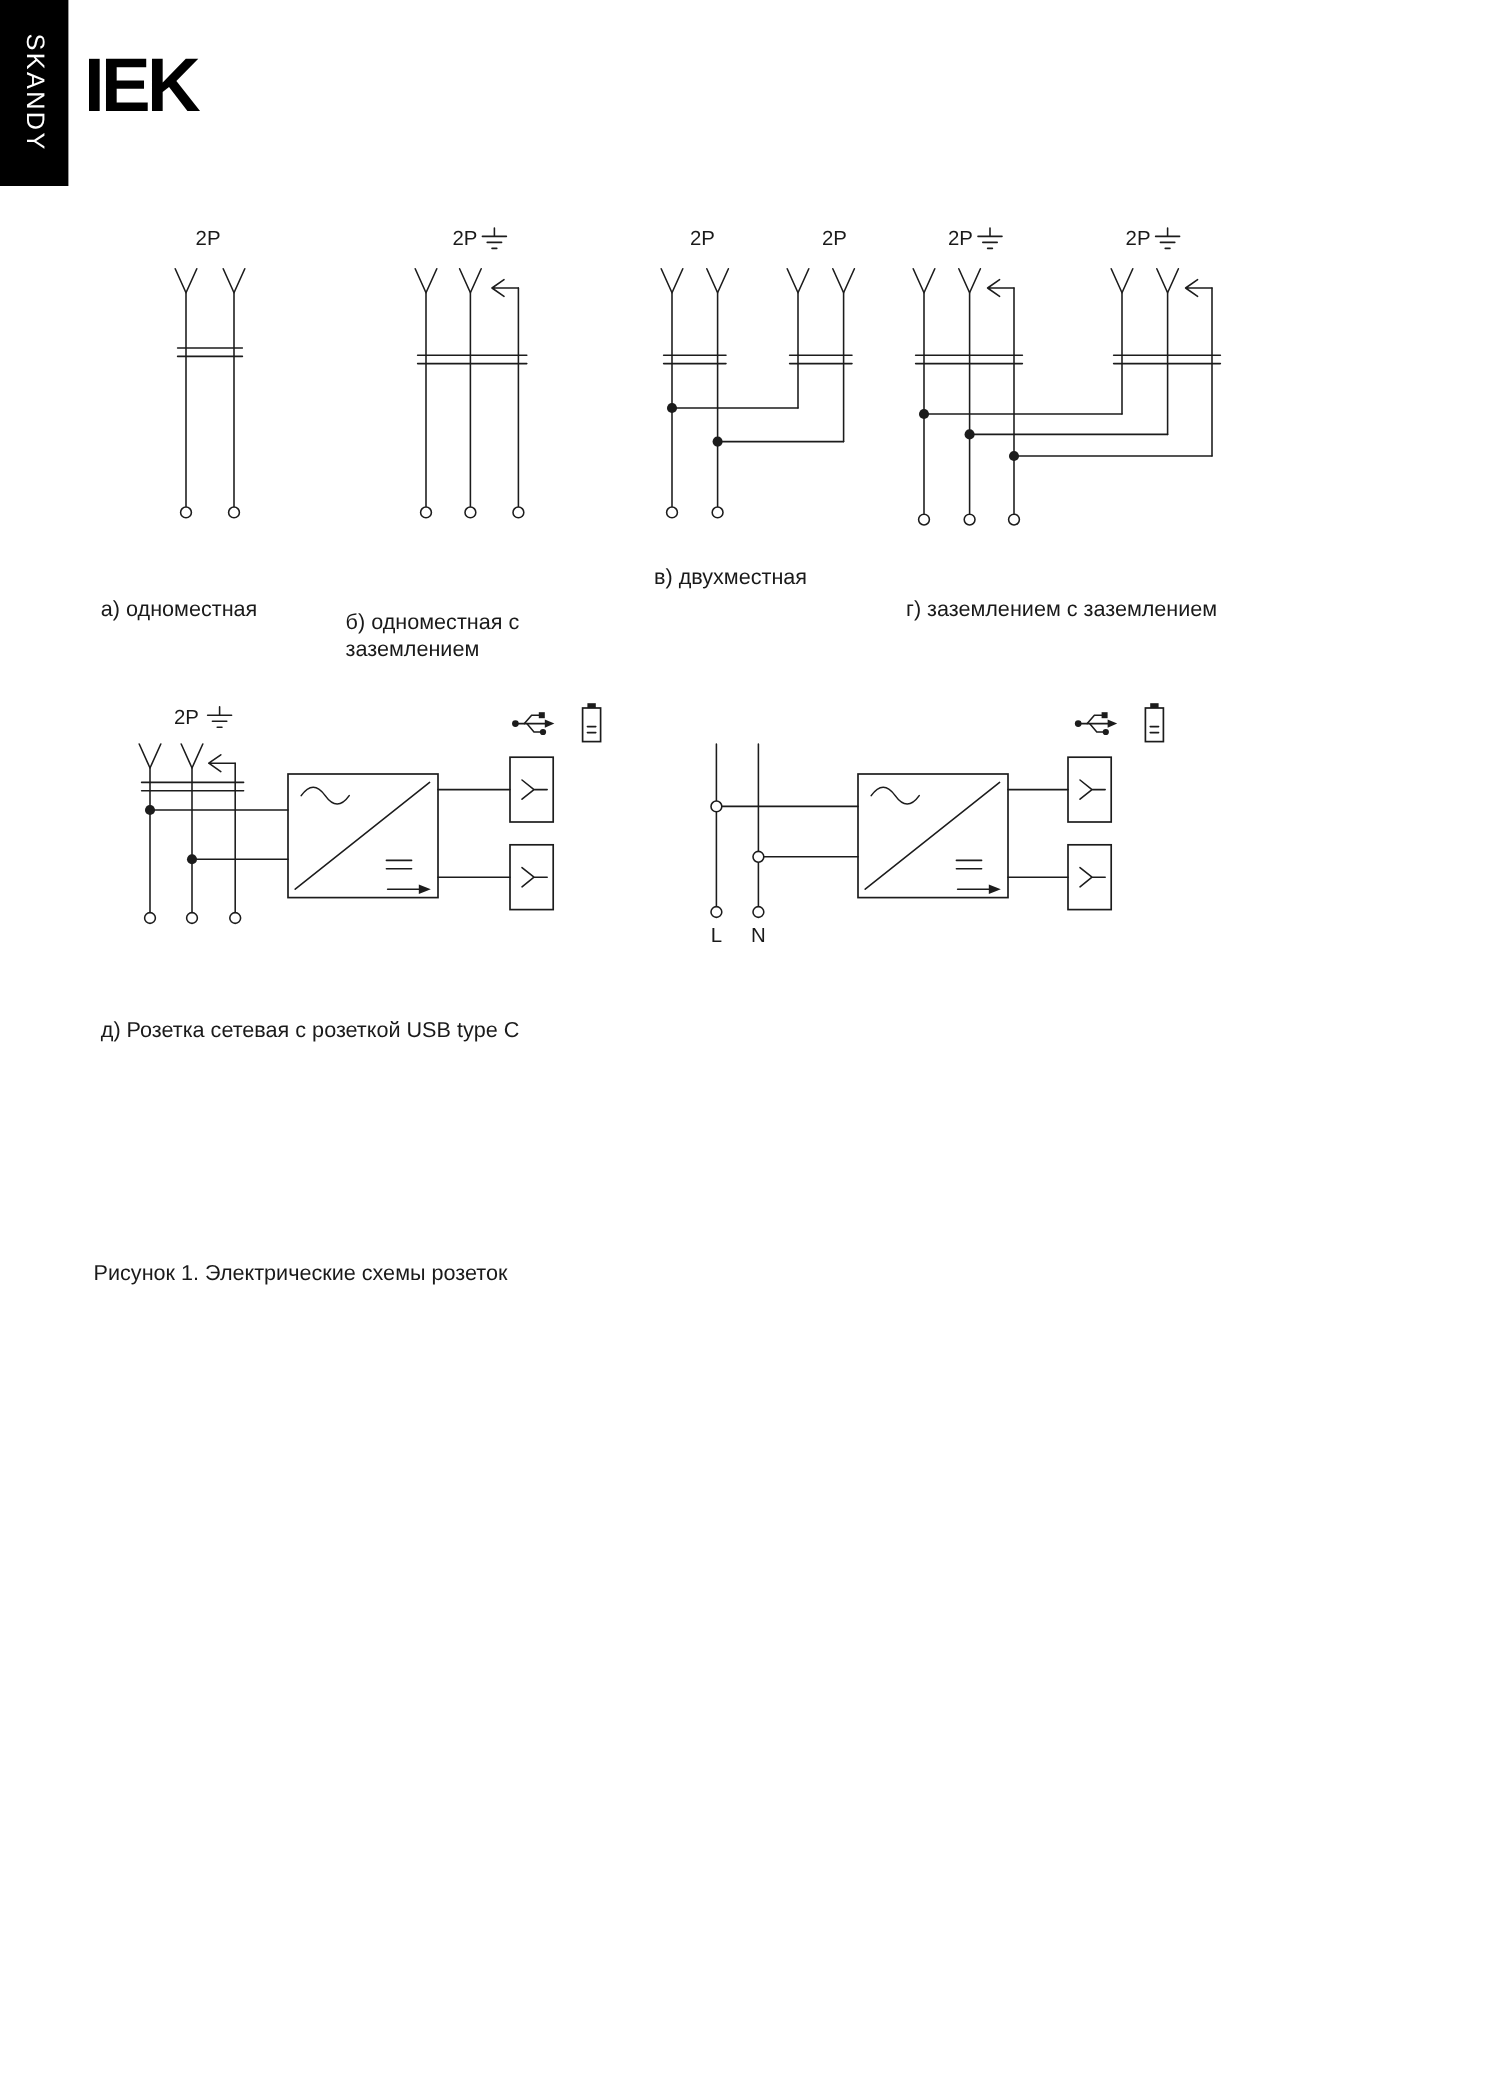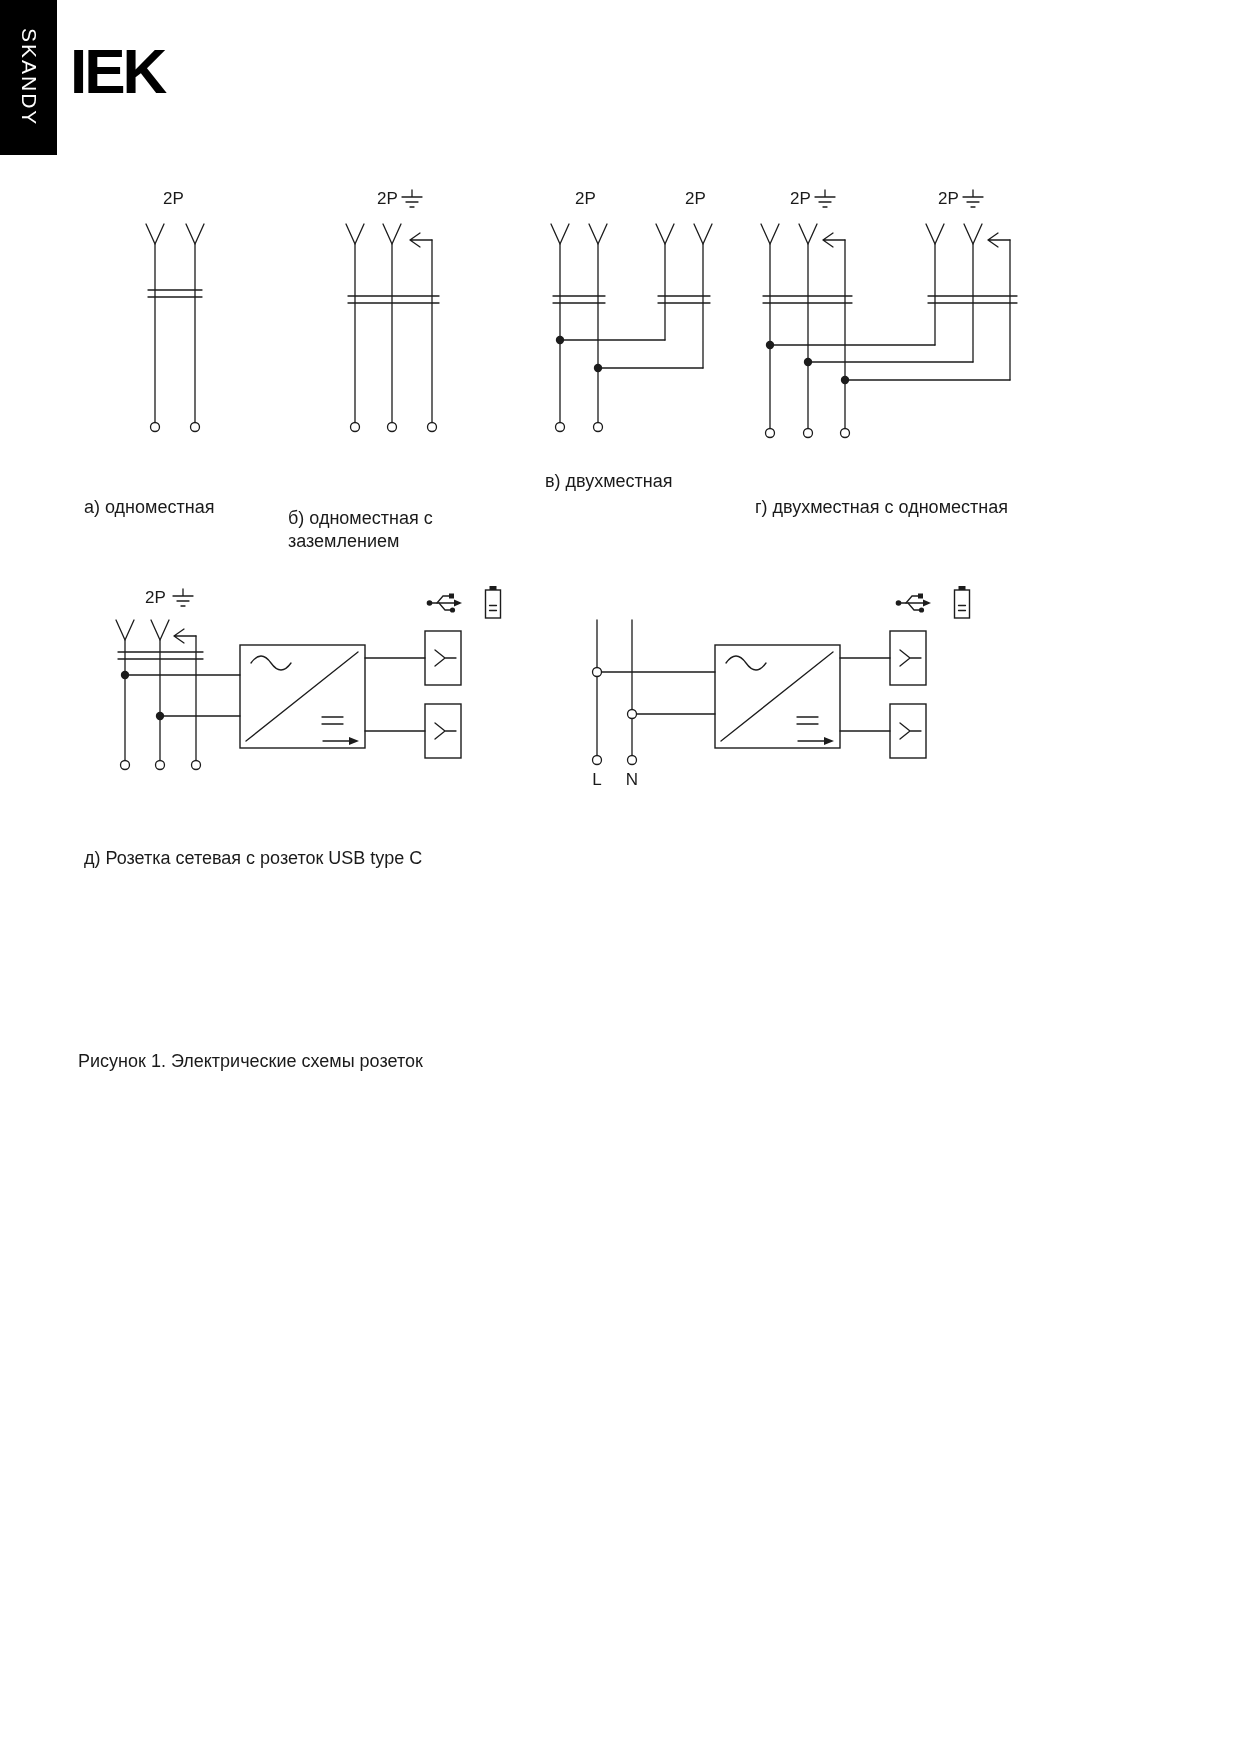--- a/index.html
+++ b/index.html
@@ -126,21 +126,21 @@
       <circle class="dot" cx="12" cy="163" r="4.2"></circle>
       <circle class="dot" cx="50" cy="180" r="4.2"></circle>
       <circle class="dot" cx="87" cy="198" r="4.2"></circle>
     </g>
     <g>
       <circle class="term" cx="12" cy="251" r="4.5"></circle>
       <circle class="term" cx="50" cy="251" r="4.5"></circle>
       <circle class="term" cx="87" cy="251" r="4.5"></circle>
     </g>
   </svg>
-  <div class="caption" style="left:755px;top:461px;width:300px">г) двухместная с одноместная</div>
+  <div class="caption" style="left:755px;top:461px;width:300px">г) заземлением с заземлением</div>
 
   <svg style="left:95px;top:583px" width="420" height="215" viewBox="0 0 420 215">
     <text x="50" y="20">2P</text>
     <path class="wire" d="M88,6 V13 M78,13 H98 M82,18 H94 M86,23 H90"></path>
     <g>
       <path class="wire" d="M30,57 L21,37 M30,57 L39,37"></path>
       <path class="wire" d="M65,57 L56,37 M65,57 L74,37"></path>
     </g>
     <path class="wire" d="M30,57 V177 M65,57 V177 M101,53 V177"></path>
     <path class="wire" d="M101,53 H79 M79,53 L89,46 M79,53 L89,60"></path>
@@ -182,21 +182,21 @@
       <rect class="filled" x="21" y="2.5" width="5" height="5"></rect>
       <path class="wire" d="M11,12 L17,19 H23"></path>
       <circle class="filled" cx="24.5" cy="19" r="2.6"></circle>
     </g>
     <g transform="translate(390,3)">
       <rect class="filled" x="4.5" y="0" width="7" height="4"></rect>
       <rect class="box" x="0.5" y="4" width="15" height="28"></rect>
       <path class="wire" d="M4.5,19.5 H11.5 M4.5,24.5 H11.5"></path>
     </g>
   </svg>
-  <div class="caption" style="left:84px;top:812px;width:420px">д) Розетка сетевая с розеток USB type C</div>
+  <div class="caption" style="left:84px;top:812px;width:420px">д) Розетка сетевая с розеткой USB type C</div>
 
   <svg style="left:560px;top:583px" width="420" height="225" viewBox="0 0 420 225">
     <path class="wire" d="M37,37 V172 M72,37 V172"></path>
     <path class="wire" d="M41.5,89 H155 M76.5,131 H155"></path>
     <g>
       <circle class="term" cx="37" cy="89" r="4.5"></circle>
       <circle class="term" cx="72" cy="131" r="4.5"></circle>
     </g>
     <g>
       <circle class="term" cx="37" cy="177" r="4.5"></circle>

